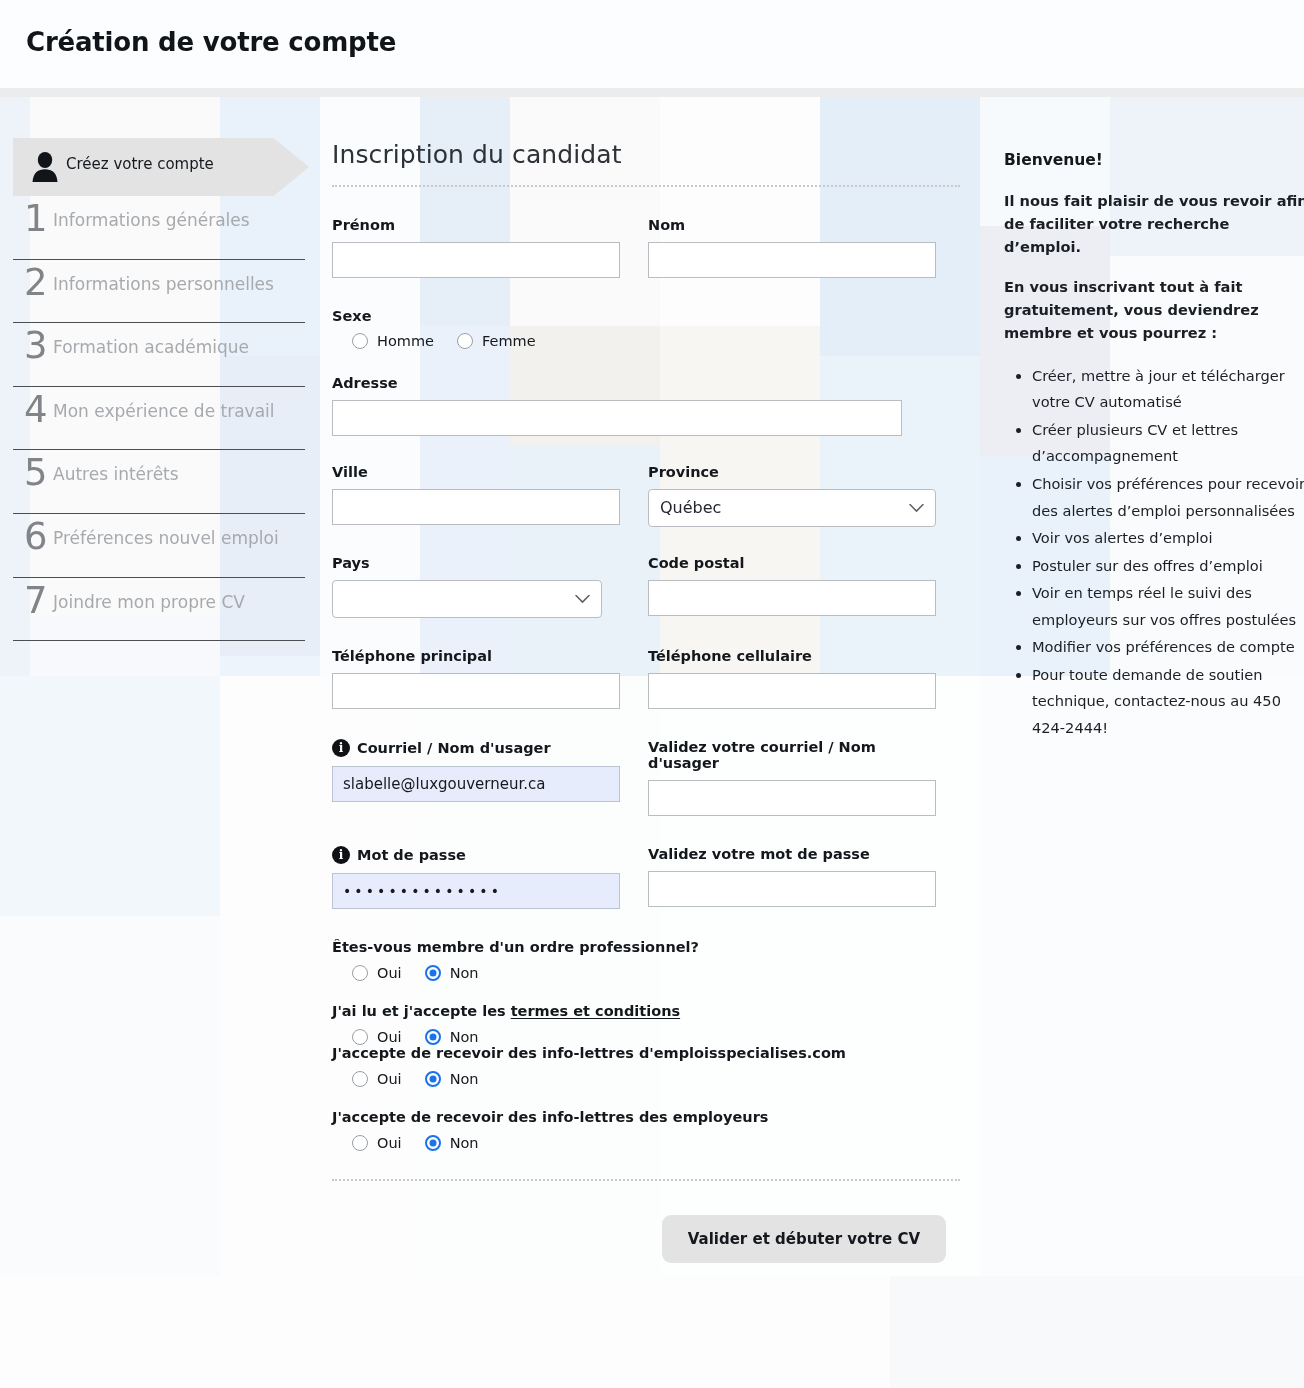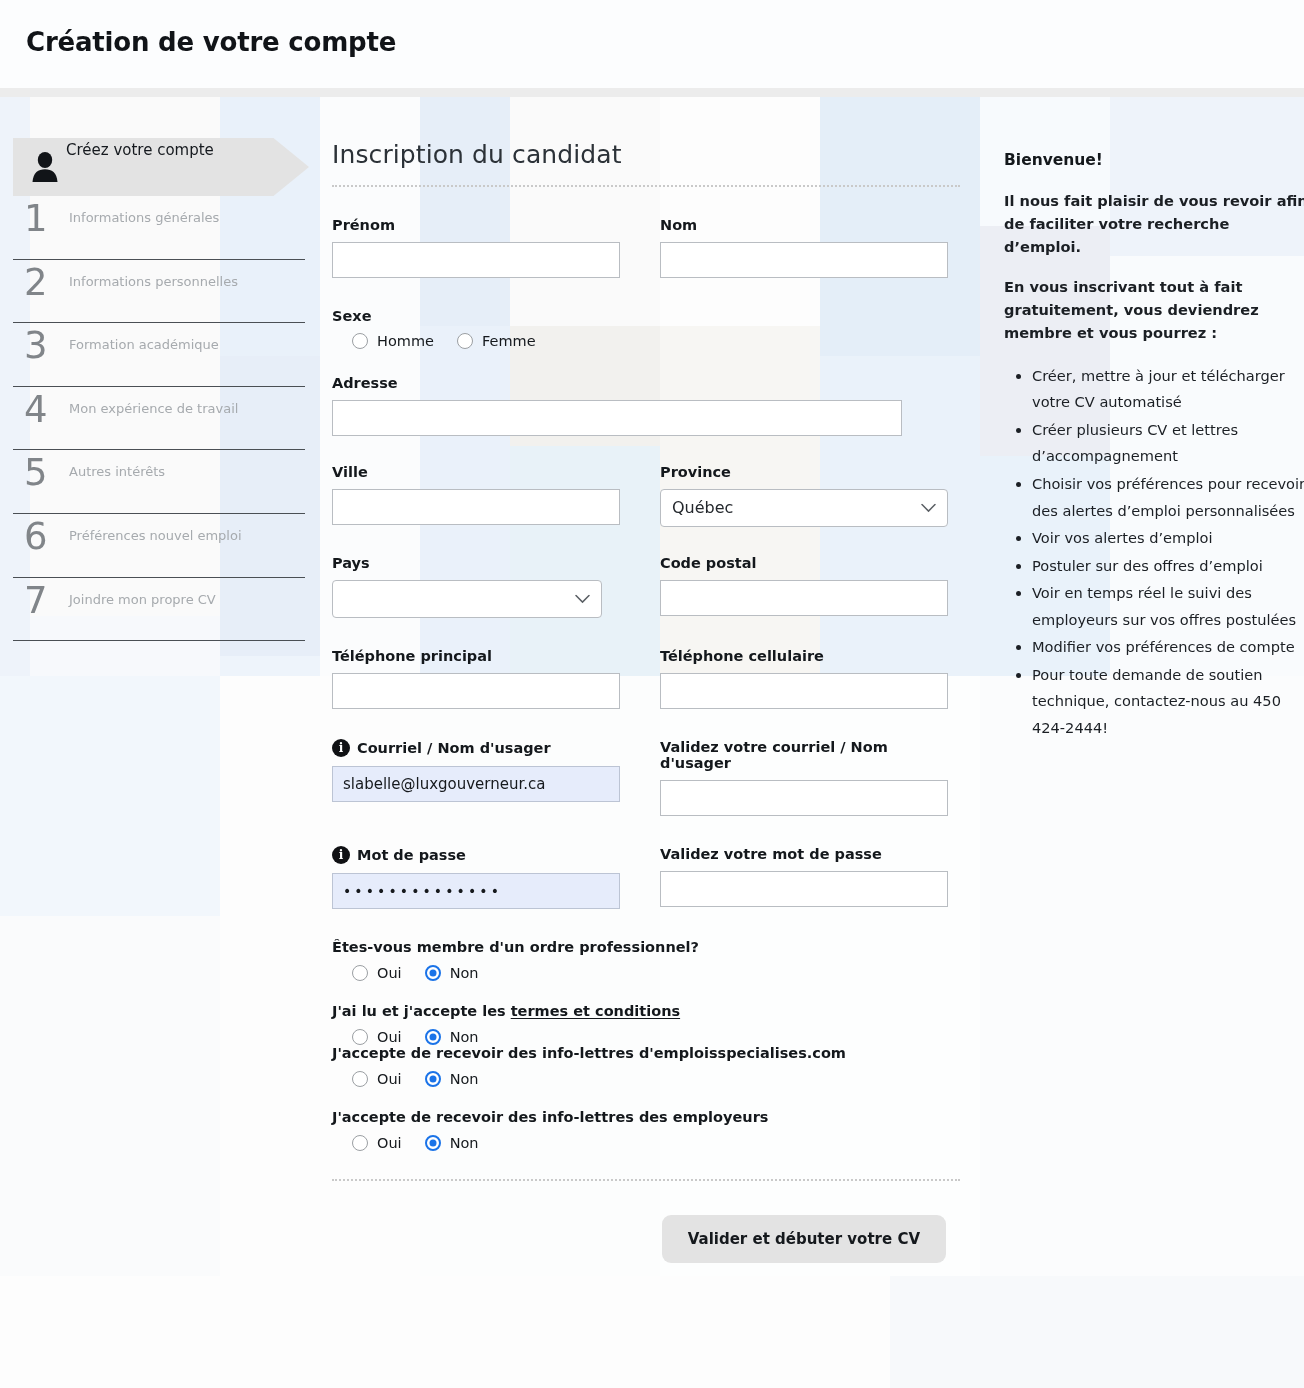--- a/index.html
+++ b/index.html
@@ -70,43 +70,43 @@
     background: #e3e3e3;
     clip-path: polygon(0 0, 88% 0, 100% 50%, 88% 100%, 0 100%);
   }
   .step-active-icon {
     position: absolute;
     left: 17px; top: 13px;
     width: 30px; height: 32px;
   }
   .step-active-label {
     position: absolute;
-    left: 53px; top: 3px;
+    left: 53px; top: 17px;
     font-size: 15px;
     color: #15191e;
   }
   .step-row {
     position: absolute;
     left: 13px; right: 0;
     width: 292px;
   }
   .step-num {
     position: absolute;
     left: 11px;
     top: 2px;
     font-size: 37px;
     line-height: 42px;
     color: #818589;
     font-weight: 400;
   }
   .step-label {
     position: absolute;
-    left: 56px;
+    left: 40px;
     top: 14px;
-    font-size: 13px;
+    font-size: 17px;
     color: #a6aaae;
   }
   .step-divider {
     position: absolute;
     left: 13px;
     width: 292px;
     height: 1px;
     background: #4a4f54;
   }
 
@@ -179,21 +179,21 @@
     white-space: nowrap;
   }
   .chev {
     position: absolute;
     right: 12px; top: 50%;
     width: 15px; height: 9px;
     transform: translateY(-50%);
     pointer-events: none;
   }
 
-  .row2 { display: flex; gap: 40px; }
+  .row2 { display: flex; gap: 28px; }
   .cell-a { width: 288px; flex: 0 0 288px; }
   .cell-b { width: 288px; flex: 0 0 288px; }
 
   
   .radio-row {
     display: flex;
     align-items: center;
     gap: 10px;
     padding-left: 20px;
   }

